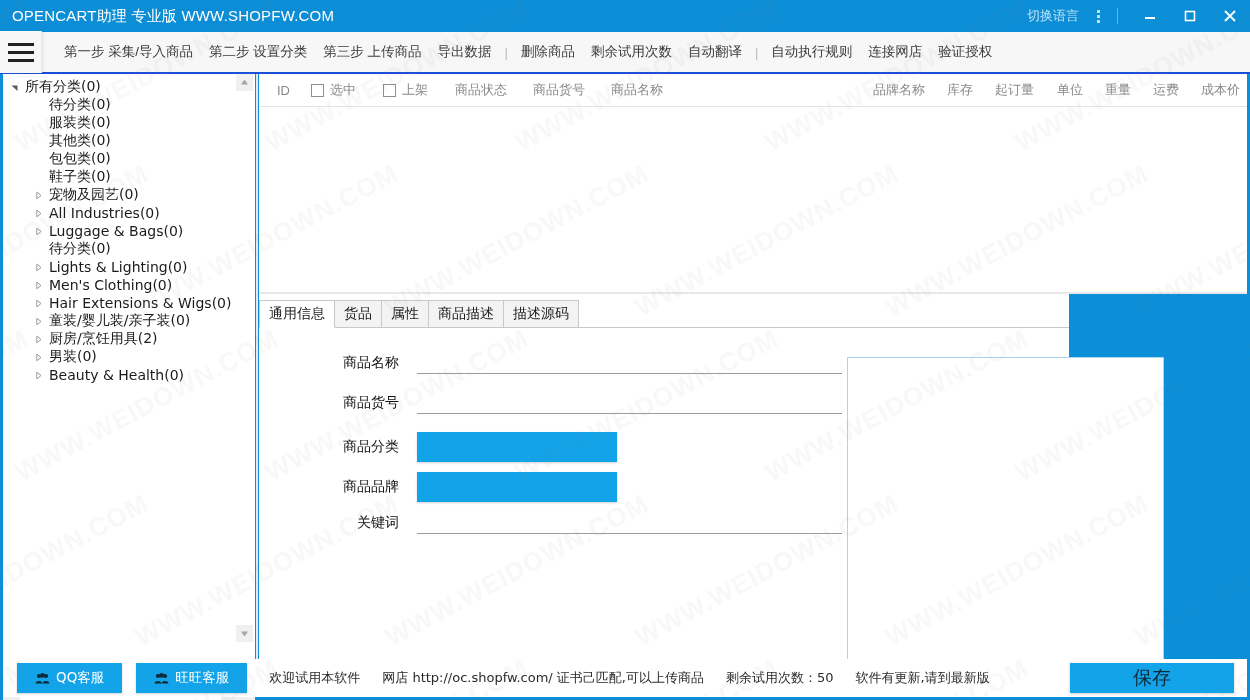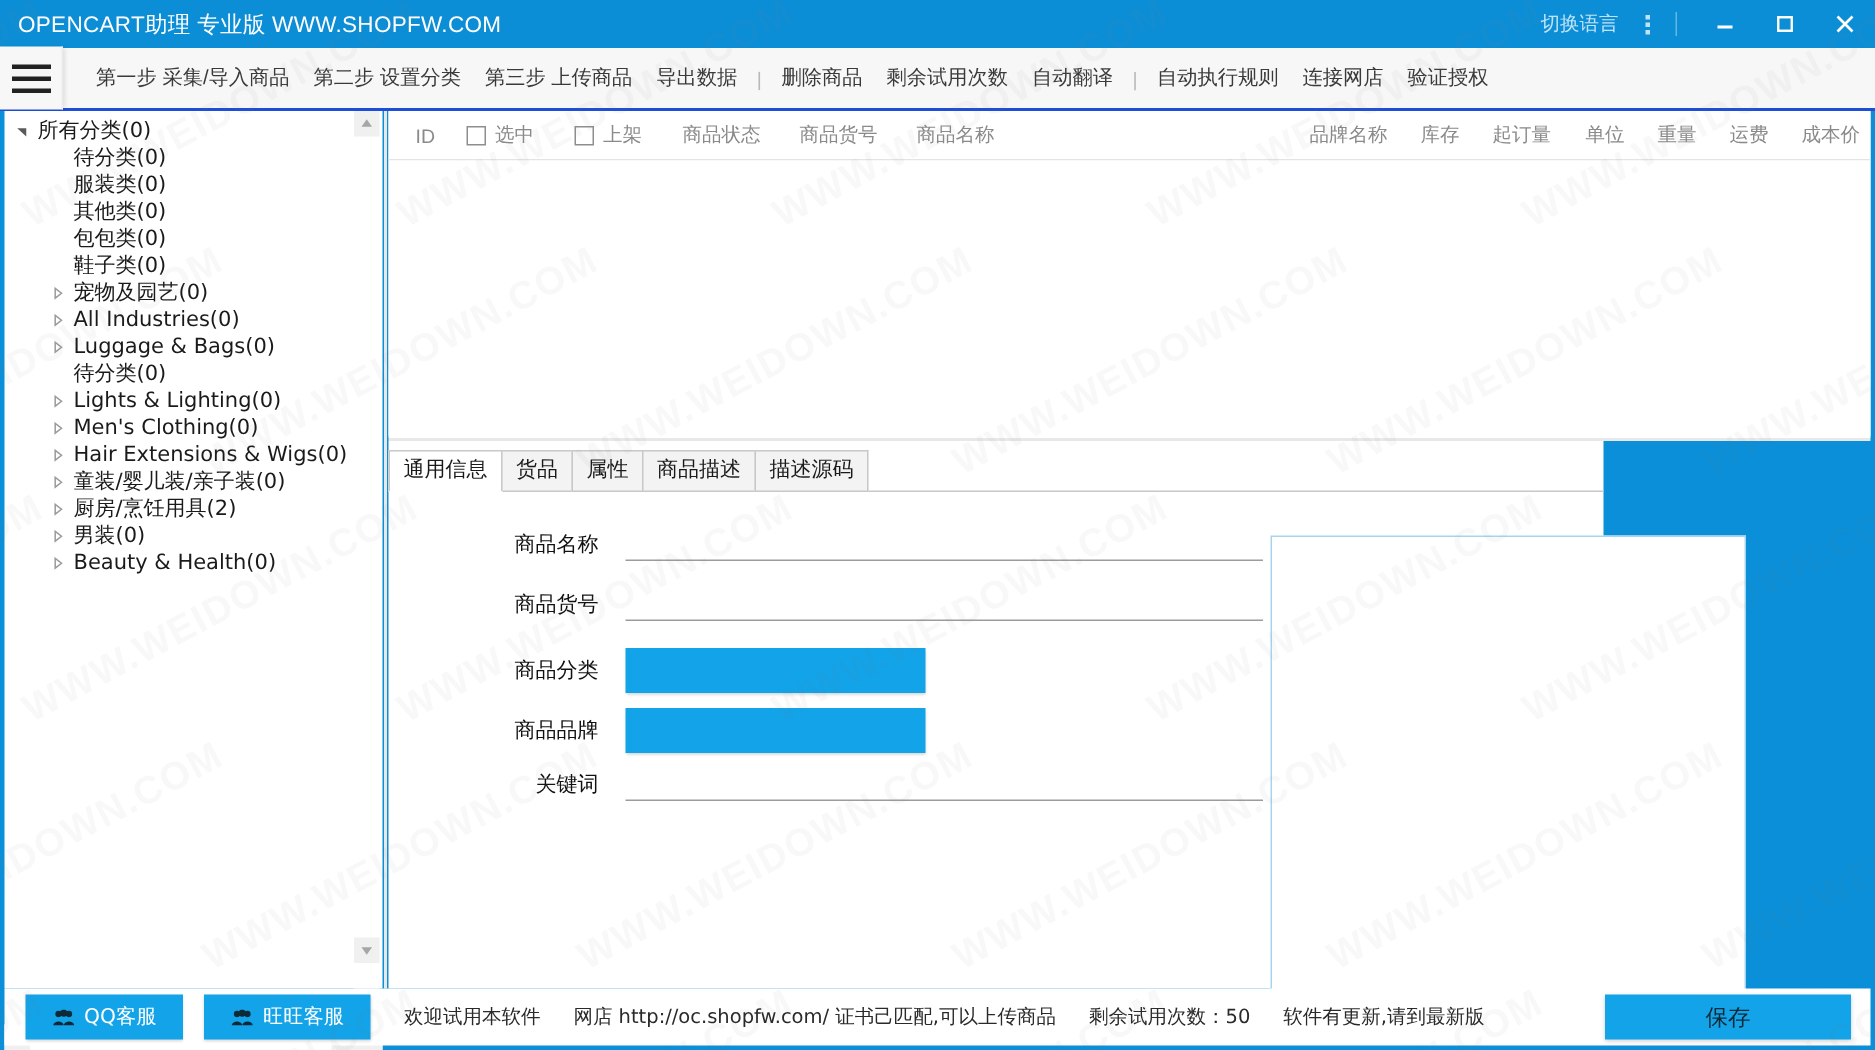--- a/index.html
+++ b/index.html
@@ -295,21 +295,21 @@
   .status-text {
     font-size: 13px; color: #2a2a2a;
     margin-left: 22px;
     white-space: nowrap;
     font-family: "DejaVu Sans", "Liberation Sans", sans-serif;
   }
   .save-btn {
     position: absolute; right: 13px; top: 4px;
     width: 164px; height: 30px;
     background: #13a3e8;
-    color: #0d2a38; font-size: 15px;
+    color: #0d2a38; font-size: 19px;
     display: flex; align-items: center; justify-content: center;
     box-shadow: 0 1px 3px rgba(0,0,0,.2);
     font-family: "DejaVu Sans", "Liberation Sans", sans-serif;
   }
 
   
   .wm {
     position: absolute; left: 0; top: 0;
     width: 1250px; height: 700px;
     pointer-events: none;

